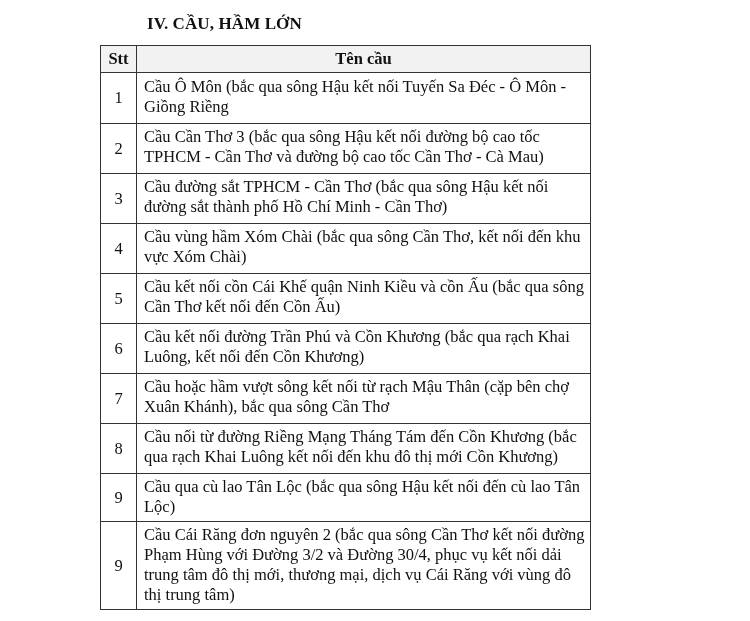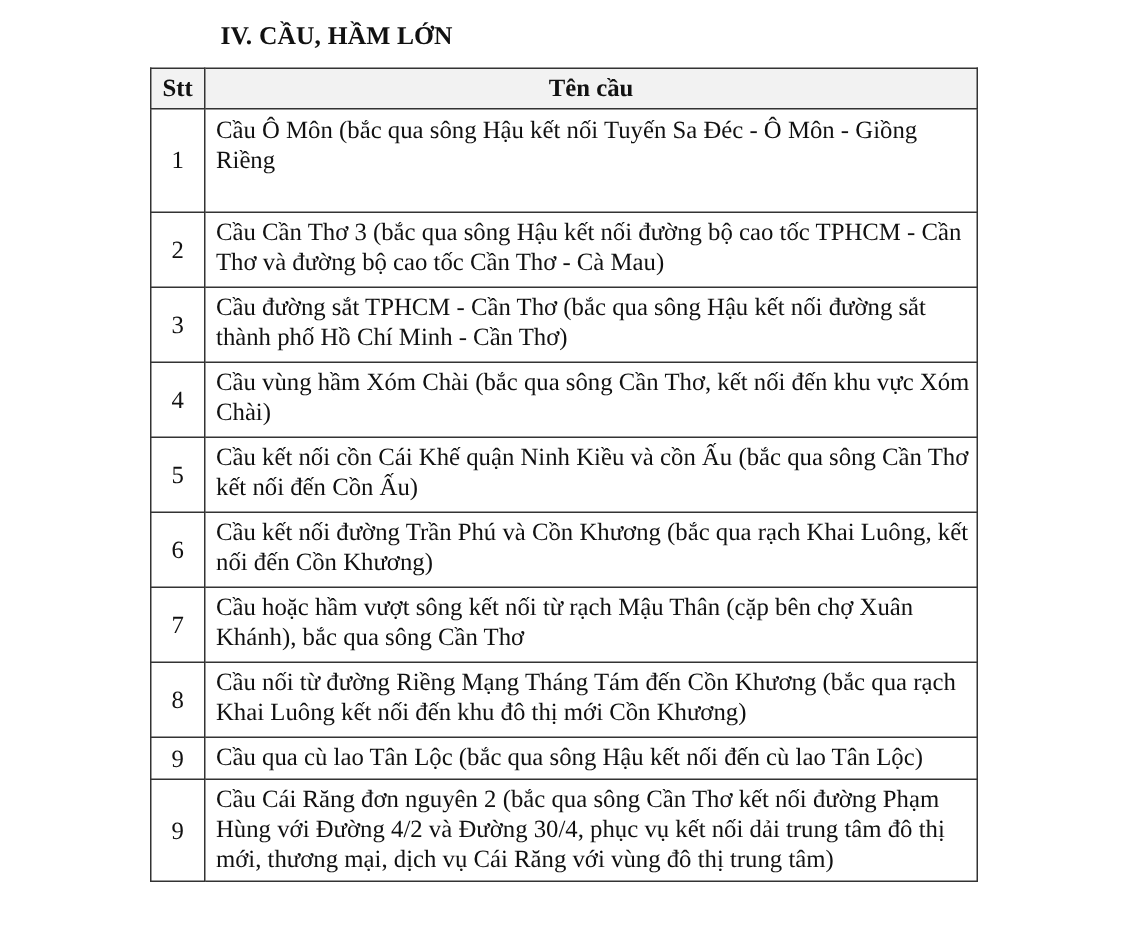--- a/index.html
+++ b/index.html
@@ -21,21 +21,21 @@
       top: 14px;
       font-size: 17px;
       font-weight: bold;
       letter-spacing: 0.1px;
       margin: 0;
     }
     table.bridges {
       position: absolute;
       left: 100px;
       top: 45px;
-      width: 552px;
+      width: 491px;
       border-collapse: collapse;
       font-size: 16.5px;
       line-height: 20px;
     }
     table.bridges th,
     table.bridges td {
       border: 1px solid #333333;
       padding: 0;
     }
     table.bridges thead th {
@@ -51,21 +51,21 @@
     table.bridges td.stt {
       text-align: center;
       vertical-align: middle;
     }
     table.bridges td.name {
       padding: 3px 4px 4px 7px;
       text-align: left;
       vertical-align: top;
     }
     tr.r2 td { height: 42px; }
-    tr.r1 td.name { padding-top: 4px; padding-bottom: 22px; }
+    tr.r1 td.name { padding-top: 4px; padding-bottom: 4px; }
   </style>
 </head>
 <body>
 
 <h2 class="section-title">IV. CẦU, HẦM LỚN</h2>
 
 <table class="bridges">
   <thead>
     <tr>
       <th class="col-stt">Stt</th>
@@ -104,16 +104,16 @@
     <tr class="r2">
       <td class="stt">8</td>
       <td class="name">Cầu nối từ đường Riềng Mạng Tháng Tám đến Cồn Khương (bắc qua rạch Khai Luông kết nối đến khu đô thị mới Cồn Khương)</td>
     </tr>
     <tr>
       <td class="stt">9</td>
       <td class="name">Cầu qua cù lao Tân Lộc (bắc qua sông Hậu kết nối đến cù lao Tân Lộc)</td>
     </tr>
     <tr>
       <td class="stt">9</td>
-      <td class="name">Cầu Cái Răng đơn nguyên 2 (bắc qua sông Cần Thơ kết nối đường Phạm Hùng với Đường 4/2 và Đường 30/4, phục vụ kết nối dải trung tâm đô thị mới, thương mại, dịch vụ Cái Răng với vùng đô thị trung tâm)</td>
+      <td class="name">Cầu Cái Răng đơn nguyên 2 (bắc qua sông Cần Thơ kết nối đường Phạm Hùng với Đường 3/2 và Đường 30/4, phục vụ kết nối dải trung tâm đô thị mới, thương mại, dịch vụ Cái Răng với vùng đô thị trung tâm)</td>
     </tr>
   </tbody>
 </table>
 
 </body></html>

